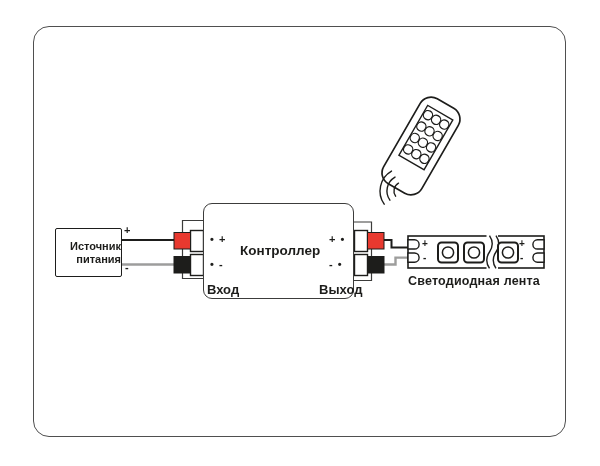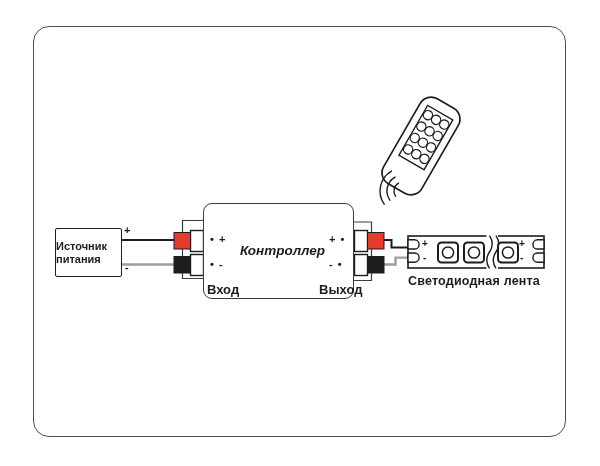--- a/index.html
+++ b/index.html
@@ -8,21 +8,21 @@
     font-family:"Liberation Sans",sans-serif;color:#1d1d1b;overflow:hidden;
   }
   .frame{
     position:absolute;left:33px;top:26px;width:533px;height:411px;
     border:1.2px solid #4f4f4f;border-radius:16px;box-sizing:border-box;
   }
   .svg-layer{position:absolute;left:0;top:0;width:600px;height:466px;}
   .box{position:absolute;background:#fff;box-sizing:border-box;}
   .power-box{
     left:55px;top:228px;width:67px;height:49px;border:1.5px solid #1d1d1b;
-    border-radius:2px;display:flex;flex-direction:column;align-items:flex-start;justify-content:center;
+    border-radius:2px;display:flex;flex-direction:column;align-items:flex-end;justify-content:center;
   }
   .power-box span{font-size:11px;font-weight:600;line-height:12.5px;white-space:nowrap;}
   .controller-box{
     left:203px;top:203px;width:151px;height:96px;border:1.5px solid #3c3c3b;border-radius:9px;
   }
   .lbl{position:absolute;white-space:nowrap;font-weight:600;}
   .sign{font-size:11px;font-weight:700;}
   .mark{font-size:11px;font-weight:600;letter-spacing:1px;}
   .title-lbl{font-size:13.5px;}
   .small-lbl{font-size:13px;}
@@ -103,21 +103,21 @@
   </svg>
 
   <div class="box power-box">
     <span>Источник</span>
     <span>питания</span>
   </div>
   <span class="lbl sign" style="left:124px;top:224px;">+</span>
   <span class="lbl sign" style="left:125px;top:261px;">-</span>
 
   <div class="box controller-box"></div>
-  <span class="lbl title-lbl" style="left:240px;top:243px;font-style:italic;">Контроллер</span>
+  <span class="lbl title-lbl" style="left:240px;top:243px;">Контроллер</span>
   <span class="lbl mark" style="left:210px;top:233px;">• +</span>
   <span class="lbl mark" style="left:210px;top:257.5px;">• -</span>
   <span class="lbl mark" style="left:329px;top:233px;">+ •</span>
   <span class="lbl mark" style="left:329px;top:257.5px;">- •</span>
   <span class="lbl small-lbl" style="left:207px;top:282px;">Вход</span>
   <span class="lbl small-lbl" style="left:319px;top:282px;">Выход</span>
 
   <span class="lbl pad-sign" style="left:422px;top:238px;">+</span>
   <span class="lbl pad-sign" style="left:423px;top:251.5px;">-</span>
   <span class="lbl pad-sign" style="left:519px;top:238px;">+</span>

